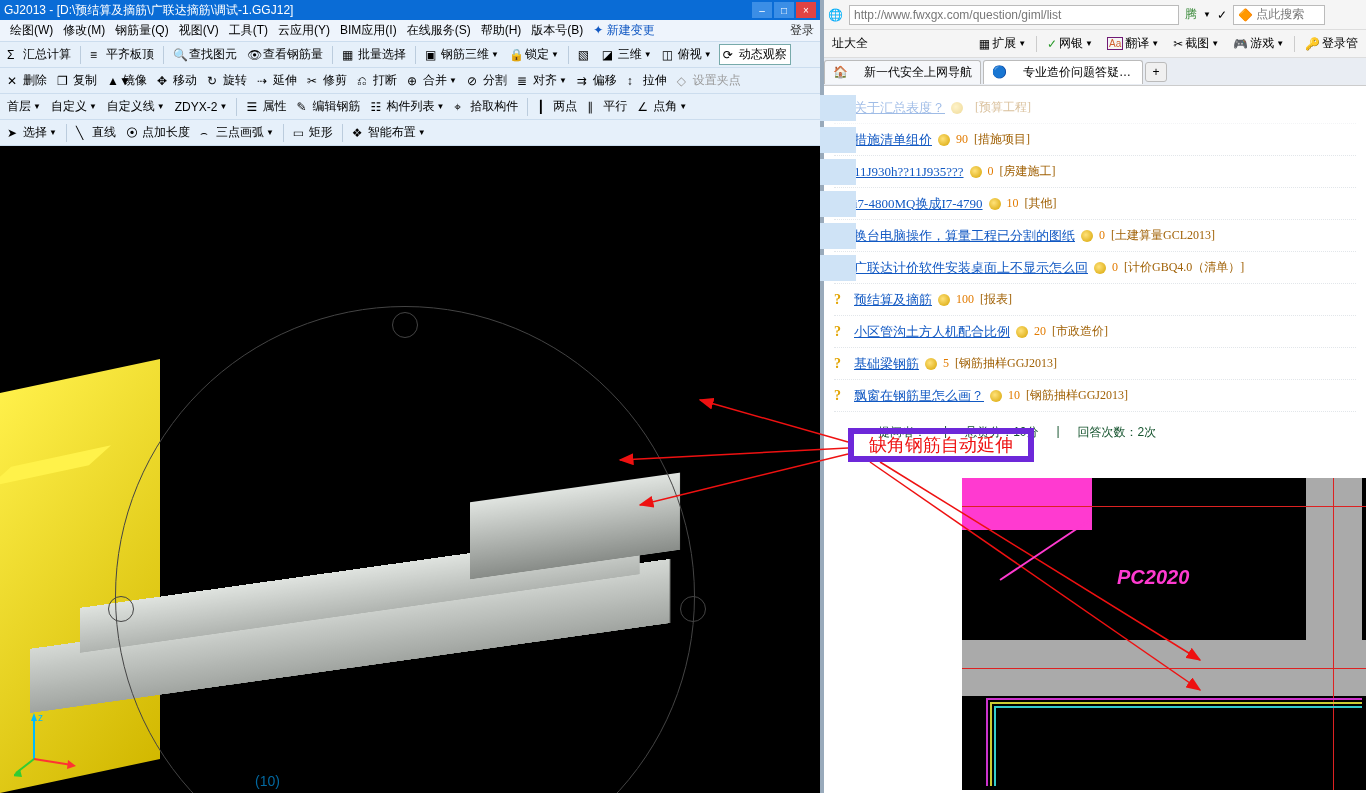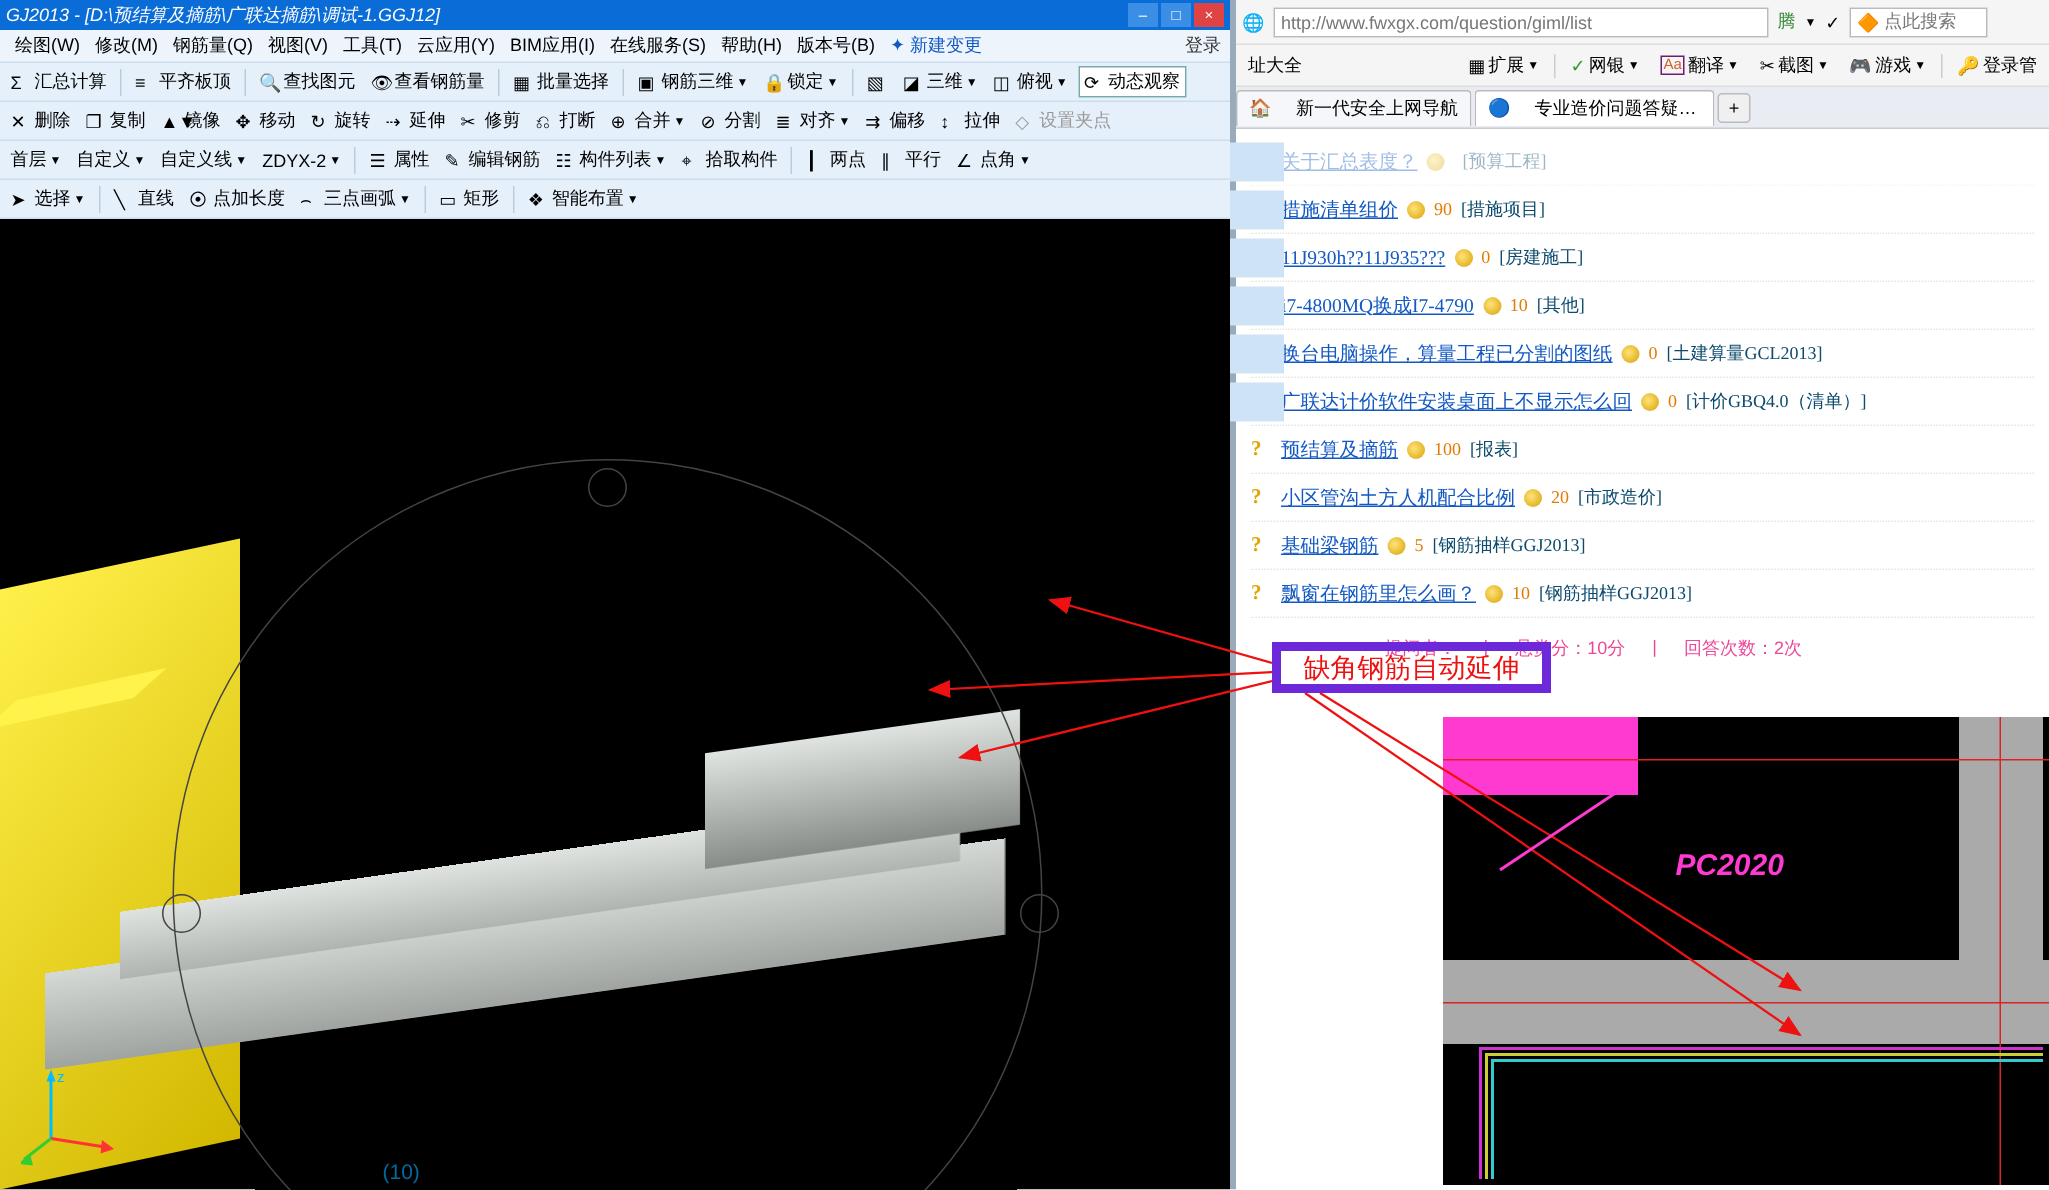--- a/index.html
+++ b/index.html
@@ -1,19 +1,19 @@
 <!DOCTYPE html>
 <html><head>
 <meta charset="utf-8">
 <style>
 * { margin: 0; padding: 0; box-sizing: border-box; }
 body { font-family: "Microsoft YaHei", SimSun, sans-serif; font-size: 12px; overflow: hidden; width: 1366px; height: 793px; display: flex; }
 .left-pane { width: 820px; height: 100%; display: flex; flex-direction: column; position: relative; }
 .title-bar { background: linear-gradient(#0a6cd6, #0a6cd6); height: 20px; display: flex; align-items: center; padding: 0 4px; color: #fff; }
-.title-bar .title { flex: 1; white-space: nowrap; overflow: hidden; font-style: italic; }
+.title-bar .title { flex: 1; white-space: nowrap; overflow: hidden; }
 .window-btns { display: flex; gap: 2px; }
 .window-btns span { width: 20px; height: 16px; background: #3b8ee6; display: flex; align-items: center; justify-content: center; font-size: 10px; }
 .window-btns span.close { background: #e04343; }
 .menu-bar { background: #eef4fc; height: 22px; display: flex; align-items: center; padding: 0 6px; gap: 2px; border-bottom: 1px solid #cde; }
 .menu-bar .menu-item { padding: 2px 4px; cursor: default; }
 .login { margin-left: auto; color: #333; }
 .toolbar { background: #e6f0fa; height: 26px; display: flex; align-items: center; padding: 0 4px; gap: 4px; border-bottom: 1px solid #cde; font-size: 12px; }
 .toolbar .tb-item { display: flex; align-items: center; gap: 2px; padding: 1px 3px; cursor: default; }
 .toolbar .sep { width: 1px; height: 18px; background: #bcd; margin: 0 2px; }
 .ico { width: 14px; height: 14px; display: inline-block; }
@@ -51,22 +51,22 @@
 .tab .favicon { width: 14px; height: 14px; }
 .tab .tab-label { white-space: nowrap; overflow: hidden; text-overflow: ellipsis; margin-left: 13px; }
 .add-tab { width: 22px; height: 20px; border: 1px solid #bbb; display: flex; align-items: center; justify-content: center; border-radius: 3px; background: #f0f0f0; }
 
 .qa-list { padding: 6px 10px; overflow: hidden; font-family: Liberation Serif, serif; }
 .qa-row { display: flex; align-items: center; gap: 6px; height: 32px; border-bottom: 1px dotted #e2e6ea; font-size: 13px; }
 .q-icon { color: #e2a400; font-weight: bold; font-size: 14px; width: 14px; }
 .q-link { color: #1259c3; text-decoration: underline; white-space: nowrap; }
 .coin { width: 12px; height: 12px; background: radial-gradient(circle at 40% 40%, #ffe27a, #d6a200); border-radius: 50%; }
 .pts { color: #e27b00; font-size: 12px; }
-.cat { color: #0c4a6e; font-size: 12px; }
-.meta-row { color: #ec4899; padding: 6px 10px 4px 99px; font-size: 12px; display: flex; gap: 18px; }
+.cat { color: #a16207; font-size: 12px; }
+.meta-row { color: #14532d; padding: 6px 10px 4px 54px; font-size: 12px; display: flex; gap: 18px; }
 
 .annotation-box { position: absolute; left: 848px; top: 428px; width: 186px; height: 34px; border: 6px solid #6d28d9; color: #e11; font-size: 18px; display: flex; align-items: center; justify-content: center; background: rgba(255,255,255,0.0); z-index: 50; }
 .arrows { position: absolute; left: 0; top: 0; width: 1366px; height: 793px; pointer-events: none; z-index: 49; }
 
 .blue-sidebar { position: absolute; left: 820px; top: 95px; width: 36px; }
 .blue-strip { height: 26px; margin-bottom: 6px; background: #cfe3f6; }
 
 .bottom-plan { position: absolute; right: 0; top: 478px; width: 404px; height: 312px; background: #000; overflow: hidden; z-index: 30; }
 .bp-label { position: absolute; color: #ff3ad0; font-size: 20px; font-style: italic; font-weight: bold; }
 .bp-hline { position: absolute; height: 1px; background: #d22; left: 0; right: 0; }

